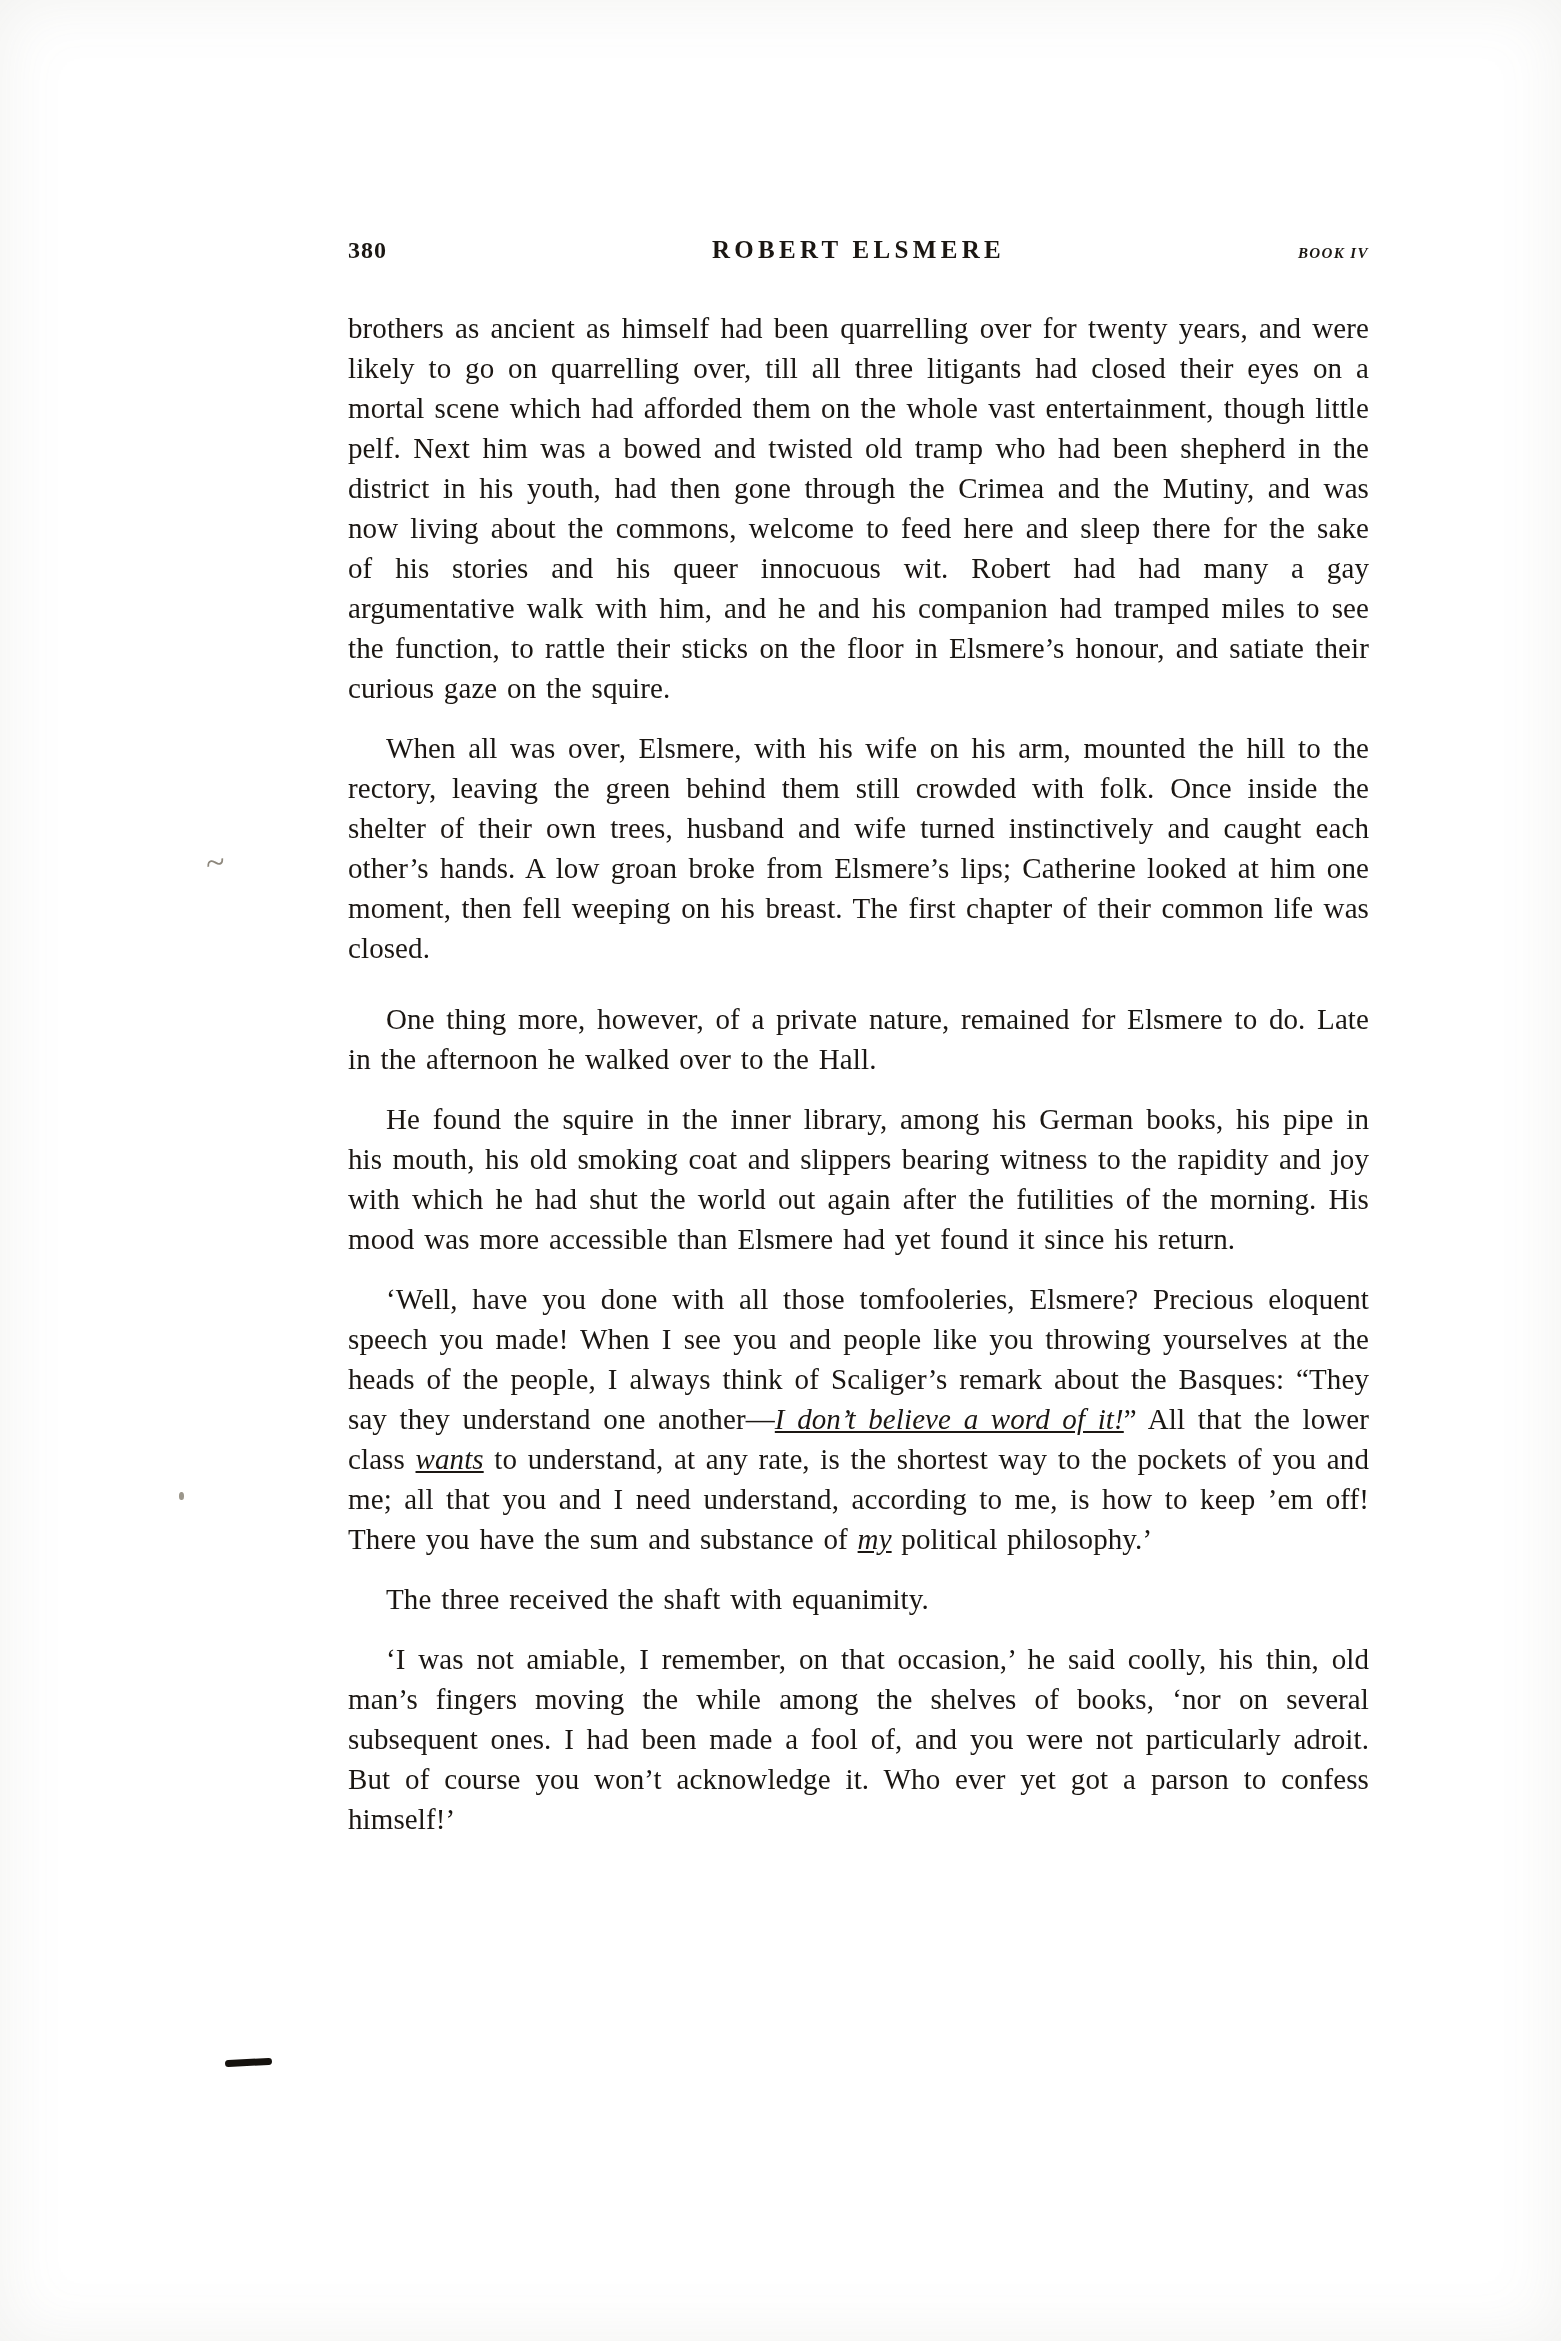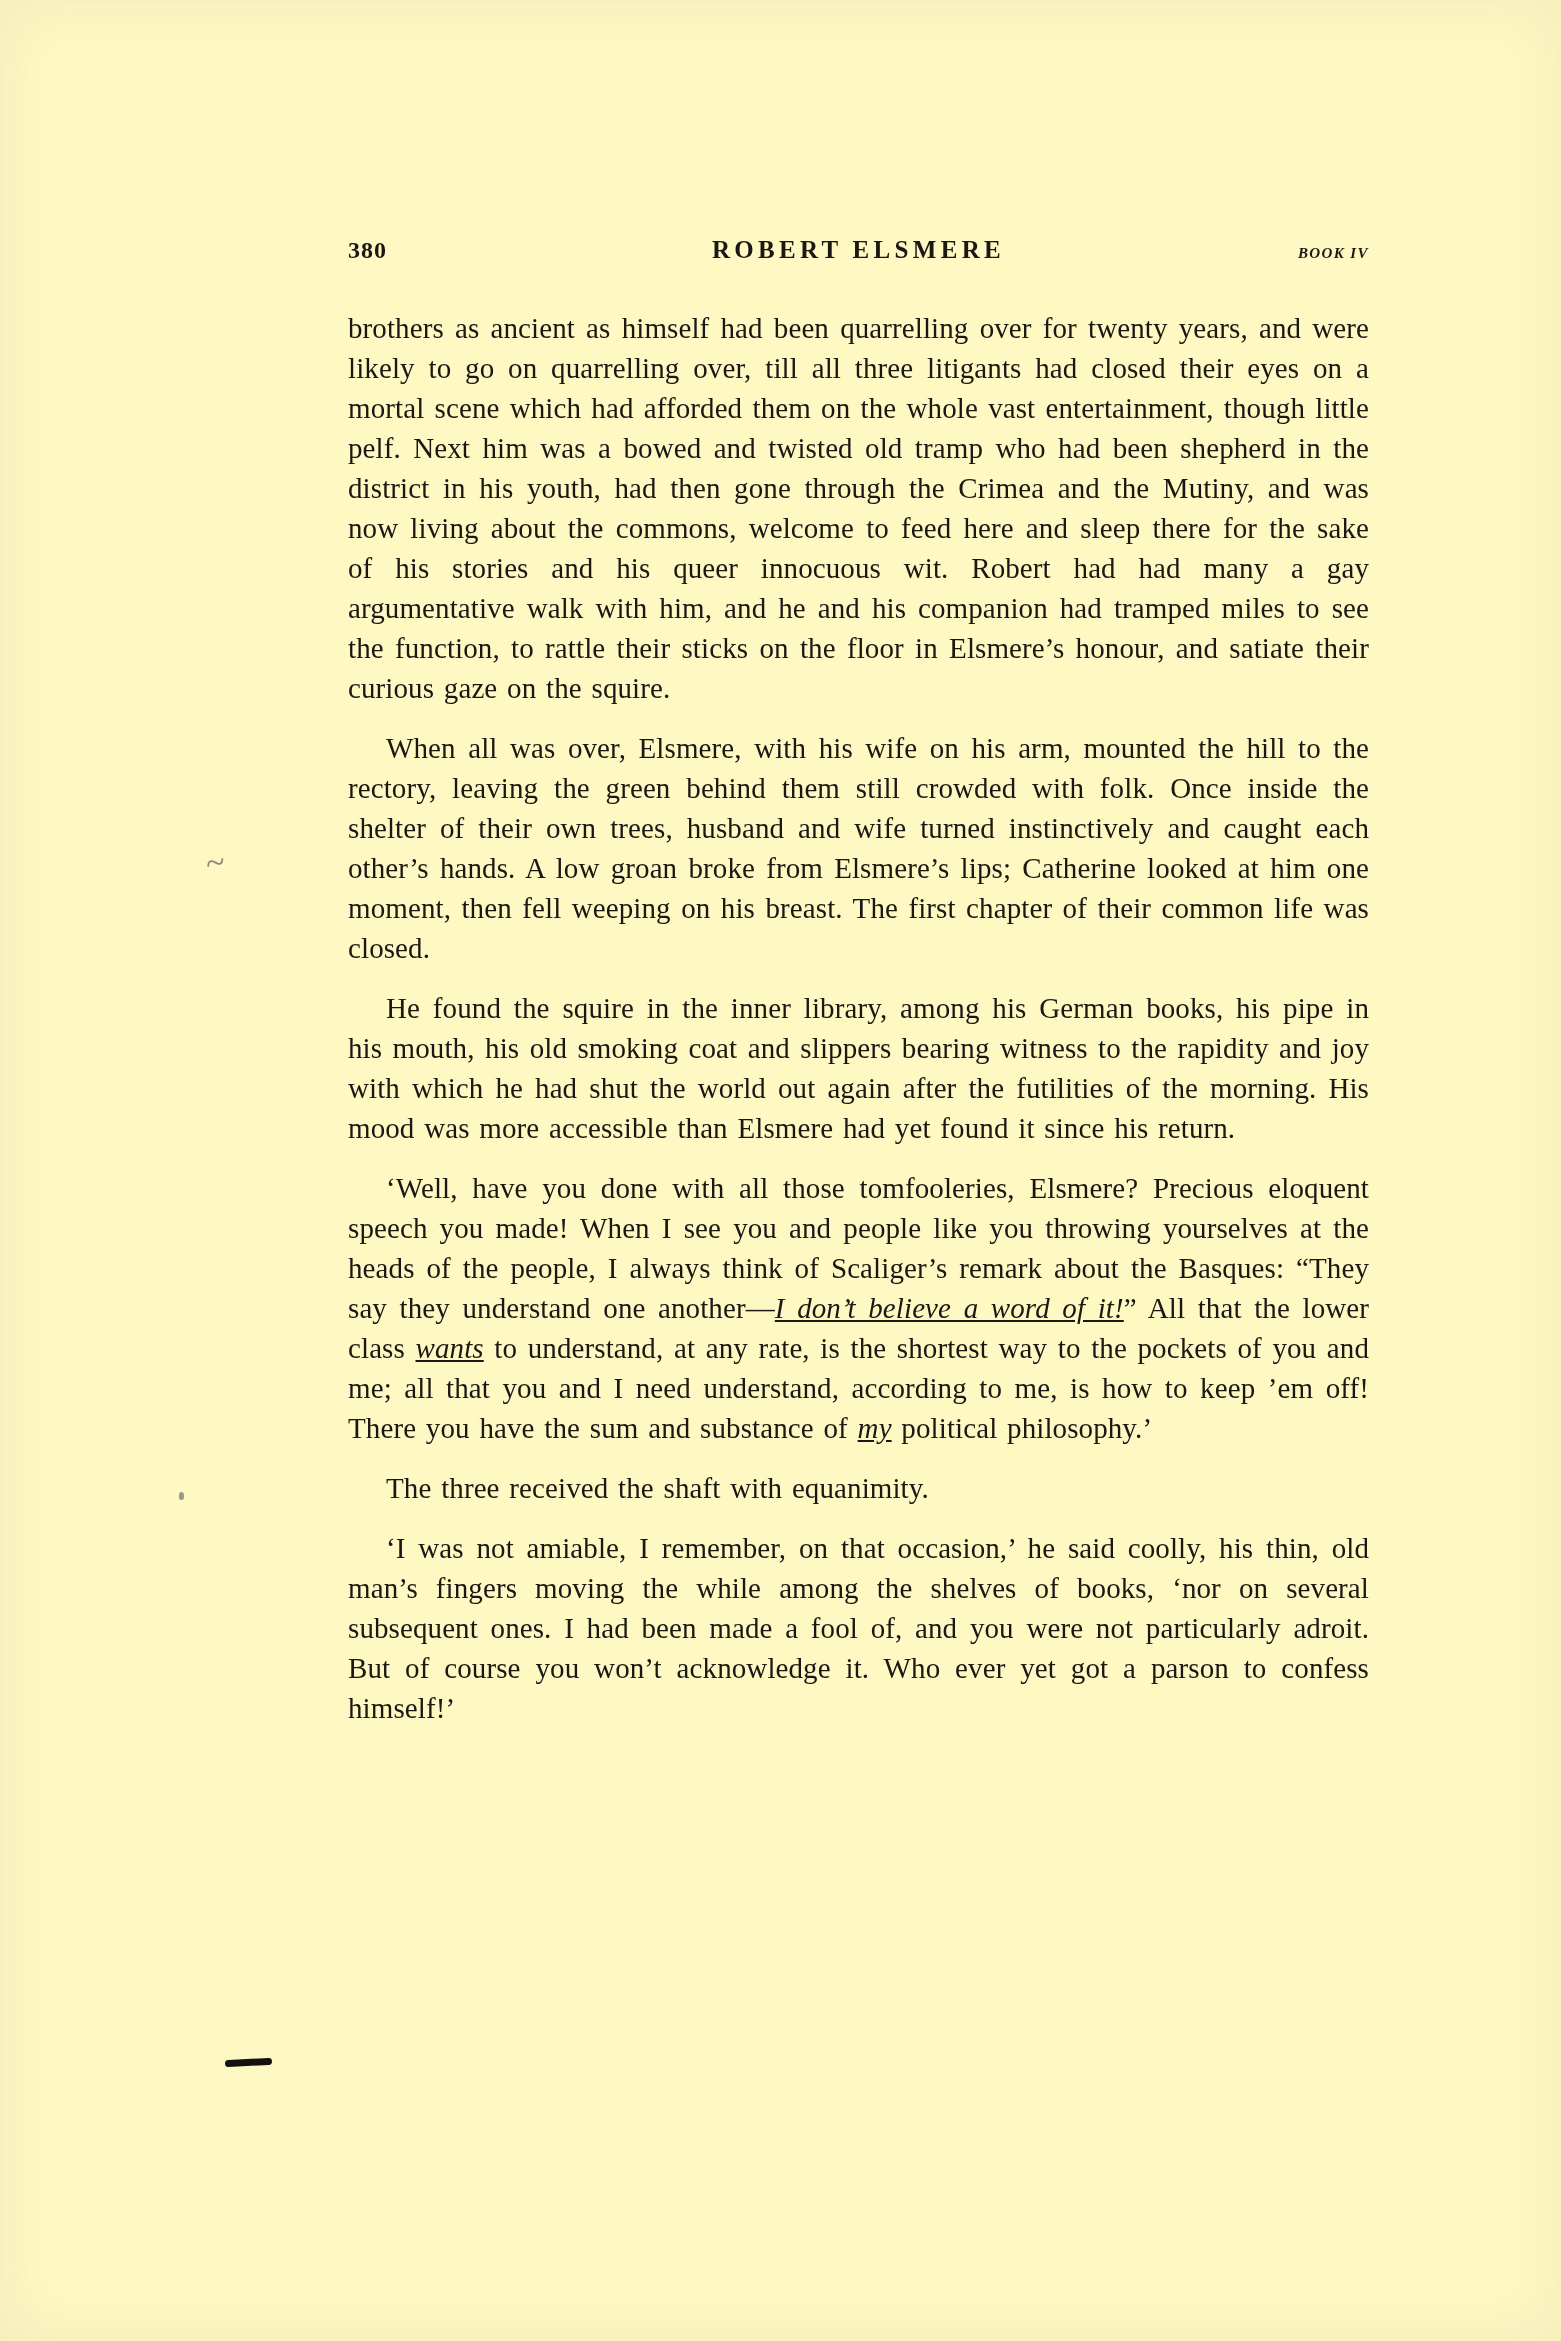--- a/index.html
+++ b/index.html
@@ -6,21 +6,21 @@
   body {
     width: 1562px;
     height: 2342px;
     background: #e9e7e2;
     font-family: "Liberation Serif", "DejaVu Serif", serif;
   }
   .page {
     position: relative;
     width: 1562px;
     height: 2342px;
-    background: #fef9c3;
+    background: #ffffff;
     color: #1b1713;
     overflow: hidden;
   }
   
   .page::after {
     content: "";
     position: absolute;
     inset: 0;
     pointer-events: none;
     box-shadow: inset 0 0 67px rgba(120,115,100,0.10);
@@ -111,20 +111,21 @@
 
   <div class="running-head">
     <span class="pgnum">380</span>
     <span class="title">ROBERT ELSMERE</span>
     <span class="booklabel">BOOK IV</span>
   </div>
 
   <div class="text-block" id="text-block">
       <p class=""><span>brothers as ancient as himself had been quarrelling over for twenty years, and were likely to go on quarrelling over, till all three litigants had closed their eyes on a mortal scene which had afforded them on the whole vast entertainment, though little pelf. Next him was a bowed and twisted old tramp who had been shepherd in the district in his youth, had then gone through the Crimea and the Mutiny, and was now living about the commons, welcome to feed here and sleep there for the sake of his stories and his queer innocuous wit. Robert had had many a gay argumentative walk with him, and he and his companion had tramped miles to see the function, to rattle their sticks on the floor in Elsmere’s honour, and satiate their curious gaze on the squire.</span></p>
       <p class="indent"><span>When all was over, Elsmere, with his wife on his arm, mounted the hill to the rectory, leaving the green behind them still crowded with folk. Once inside the shelter of their own trees, husband and wife turned instinctively and caught each other’s hands. A low groan broke from Elsmere’s lips; Catherine looked at him one moment, then fell weeping on his breast. The first chapter of their common life was closed.</span></p>
+      <p class="indent space-before"><span>One thing more, however, of a private nature, remained for Elsmere to do. Late in the afternoon he walked over to the Hall.</span></p>
       <p class="indent"><span>He found the squire in the inner library, among his German books, his pipe in his mouth, his old smoking coat and slippers bearing witness to the rapidity and joy with which he had shut the world out again after the futilities of the morning. His mood was more accessible than Elsmere had yet found it since his return.</span></p>
       <p class="indent"><span>‘Well, have you done with all those tomfooleries, Elsmere? Precious eloquent speech you made! When I see you and people like you throwing yourselves at the heads of the people, I always think of Scaliger’s remark about the Basques: “They say they understand one another—</span><span class="ital">I don’t believe a word of it!</span><span>” All that the lower class </span><span class="ital">wants</span><span> to understand, at any rate, is the shortest way to the pockets of you and me; all that you and I need understand, according to me, is how to keep ’em off! There you have the sum and substance of </span><span class="ital">my</span><span> political philosophy.’</span></p>
       <p class="indent"><span>The three received the shaft with equanimity.</span></p>
       <p class="indent"><span>‘I was not amiable, I remember, on that occasion,’ he said coolly, his thin, old man’s fingers moving the while among the shelves of books, ‘nor on several subsequent ones. I had been made a fool of, and you were not particularly adroit. But of course you won’t acknowledge it. Who ever yet got a parson to confess himself!’</span></p>
     </div>
 
   <div class="pencil-tilde">~</div>
   <div class="pencil-dot"></div>
   <div class="ink-dash"></div>
 

